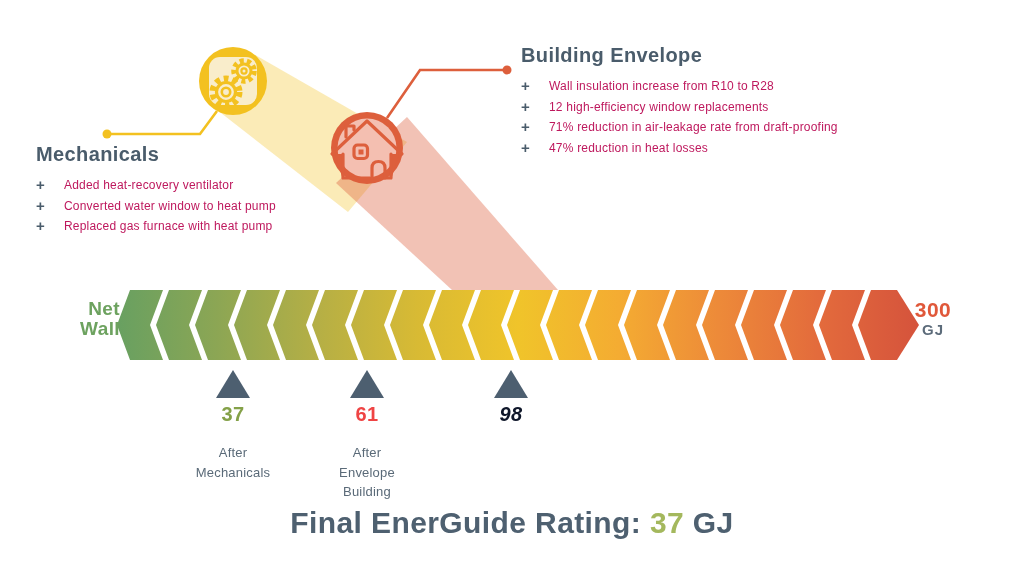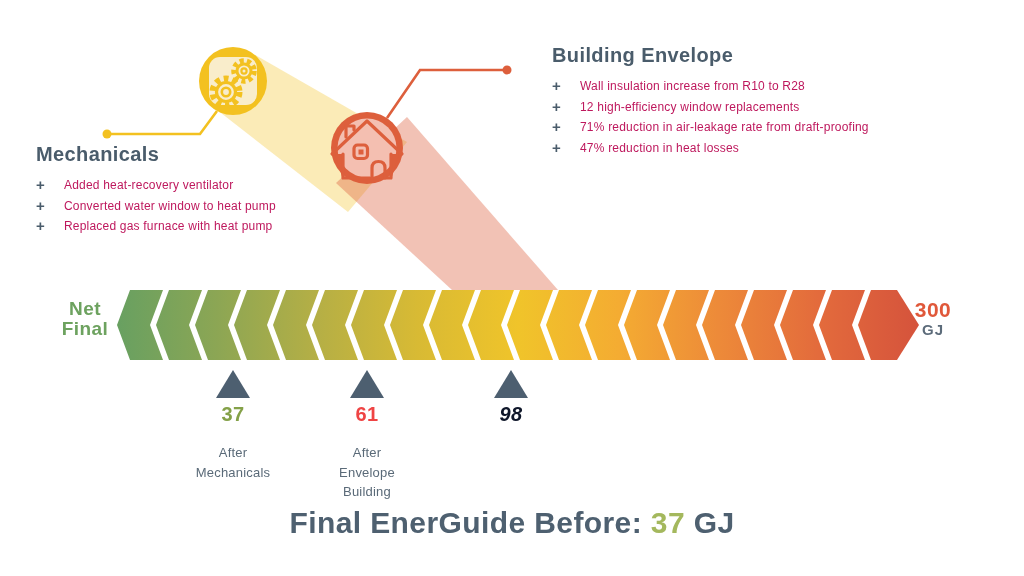--- a/index.html
+++ b/index.html
@@ -16,21 +16,21 @@
   }
   .callout .bullets{margin-top:9px;}
   .bullet-row{display:flex;align-items:flex-start;line-height:20.5px;}
   .bullet-plus{
     width:28px;flex:0 0 28px;font-weight:700;color:#4A5C6B;font-size:15px;
   }
   .bullet-text{font-size:12px;color:#be185d;letter-spacing:.2px;}
 
   
   .net-zero{
-    width:70px;text-align:center;font-size:19px;font-weight:700;color:#6DA25F;
+    width:70px;text-align:right;font-size:19px;font-weight:700;color:#6DA25F;
     line-height:20px;letter-spacing:.4px;
   }
   .scale-max{width:60px;text-align:center;}
   .scale-max .val{font-size:21px;font-weight:700;color:#E0583A;letter-spacing:.5px;line-height:22px;}
   .scale-max .unit{font-size:15px;font-weight:700;color:#5C6B7A;letter-spacing:1px;line-height:18px;}
 
   
   .marker-block{width:140px;text-align:center;}
   .marker-value{font-size:20px;font-weight:700;letter-spacing:.5px;line-height:21px;}
   .marker-lines{margin-top:18px;font-size:13px;color:#5A6A78;line-height:19.5px;letter-spacing:.2px;}
@@ -139,21 +139,21 @@
         <span class="bullet-plus">+</span>
         <span class="bullet-text">Converted water window to heat pump</span>
       </div>
       <div class="bullet-row">
         <span class="bullet-plus">+</span>
         <span class="bullet-text">Replaced gas furnace with heat pump</span>
       </div>
     </div>
   </div>
 
-  <div class="abs callout" style="left:521px;top:44px;margin-left:31px;">
+  <div class="abs callout" style="left:521px;top:44px;">
     <h2>Building Envelope</h2>
     <div class="bullets">
       <div class="bullet-row">
         <span class="bullet-plus">+</span>
         <span class="bullet-text">Wall insulation increase from R10 to R28</span>
       </div>
       <div class="bullet-row">
         <span class="bullet-plus">+</span>
         <span class="bullet-text">12 high-efficiency window replacements</span>
       </div>
@@ -163,21 +163,21 @@
       </div>
       <div class="bullet-row">
         <span class="bullet-plus">+</span>
         <span class="bullet-text">47% reduction in heat losses</span>
       </div>
     </div>
   </div>
 
   <div class="abs net-zero" style="left:50px;top:299px;">
     <div>Net</div>
-    <div>Final</div>
+    <div>Wall</div>
   </div>
 
   <div class="abs scale-max" style="left:903px;top:299px;">
     <div class="val">300</div>
     <div class="unit">GJ</div>
   </div>
 
   <div class="abs marker-block" style="left:163px;top:404px;">
     <div class="marker-value" style="color:#84A148;">37</div>
     <div class="marker-lines">
@@ -191,20 +191,20 @@
       <div>After</div>
       <div>Envelope</div>
       <div>Building</div>
     </div>
   </div>
   <div class="abs marker-block" style="left:441px;top:404px;">
     <div class="marker-value" style="color:#0f172a;font-style:italic;">98</div>
   </div>
 
   <div class="abs final-rating">
-    <span>Final EnerGuide Before:</span>
+    <span>Final EnerGuide Rating:</span>
     <span> </span>
     <span class="rating-val">37</span>
     <span> </span>
     <span>GJ</span>
   </div>
 
 </div>
 
 </body></html>

